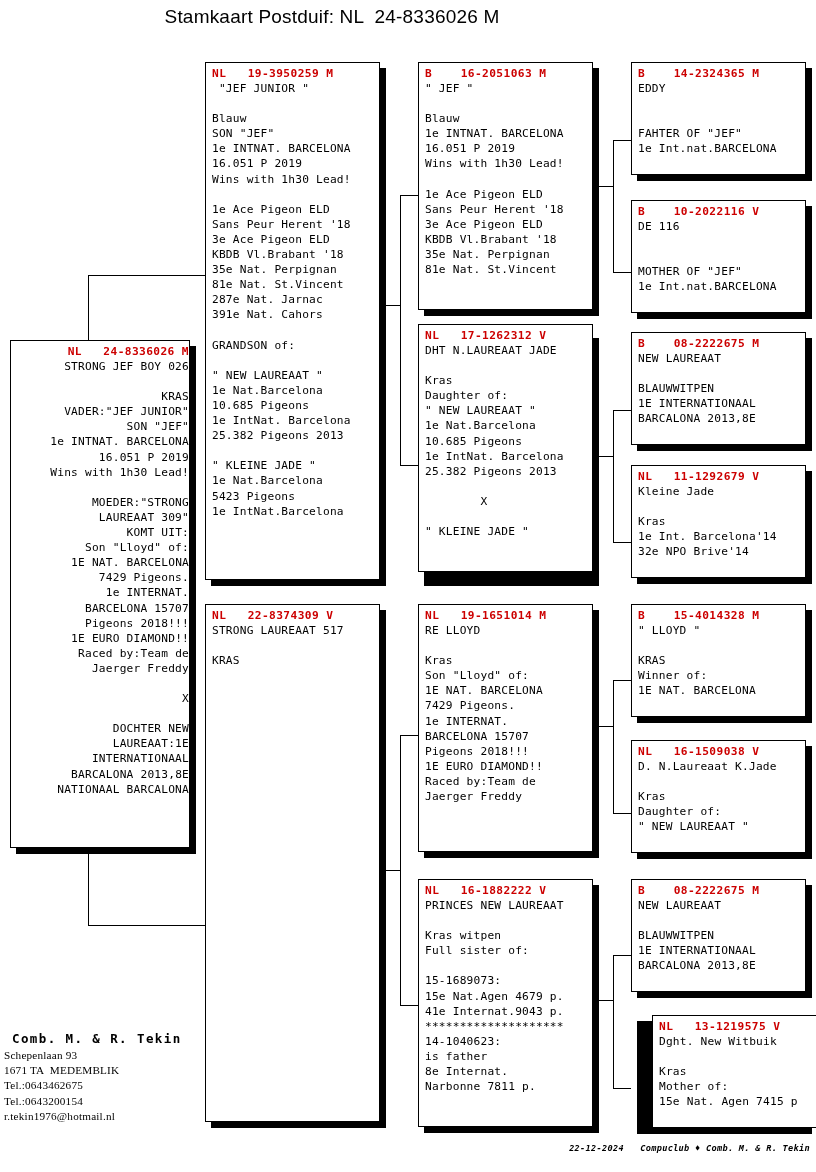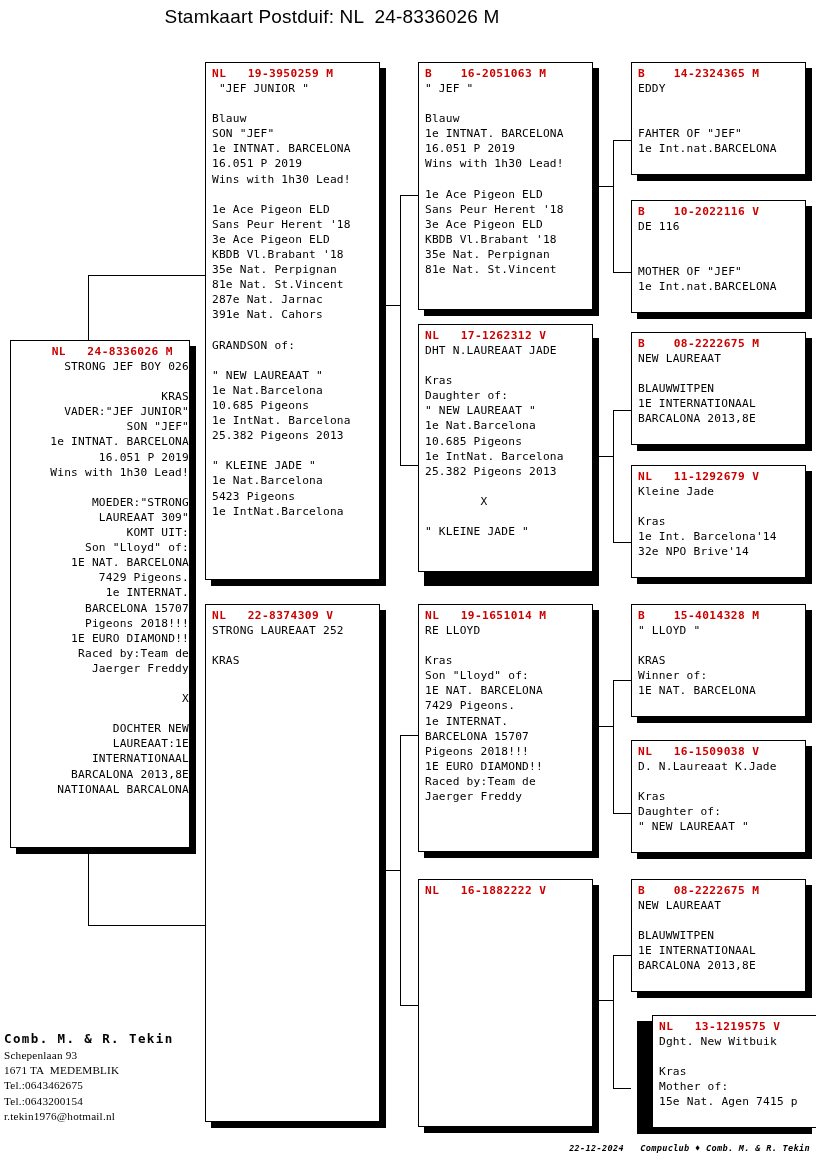--- a/index.html
+++ b/index.html
@@ -19,37 +19,37 @@
     position:absolute;background:#fff;border:1px solid #000;
     box-sizing:border-box;overflow:hidden;
   }
   .box::after{
     content:"";position:absolute;left:6px;top:6px;width:100%;height:100%;
     background:#000;z-index:-1;
   }
   .shadow{position:absolute;background:#000;}
   .ring{
     font-size:11.2px;line-height:15px;color:#cc0000;white-space:pre;
-    padding:3px 16px 0 6px;letter-spacing:.4px;font-weight:bold;
+    padding:3px 0 0 6px;letter-spacing:.4px;font-weight:bold;
   }
   .bodytext{
     font-size:11.2px;line-height:15.1px;white-space:pre;
     padding:0 0 0 6px;letter-spacing:.2px;
   }
 
   
   .ln{position:absolute;background:#000;}
   .ln.v{width:1px;}
   .ln.h{height:1px;}
 
   
   #owner-block{position:absolute;left:4px;top:1030px;}
   #owner-name{
     font-size:12.5px;font-weight:bold;letter-spacing:1.4px;
-    white-space:pre;line-height:18px;
+    white-space:pre;line-height:18px;margin-left:8px;
   }
   .owner-line{font-size:11.2px;line-height:15.2px;white-space:pre;letter-spacing:.2px;font-family:Liberation Serif, serif;}
   #credit{
     position:absolute;right:6px;top:1143px;
     font-size:8.6px;font-style:italic;font-weight:bold;
     white-space:pre;letter-spacing:.3px;
   }
 </style>
 </head>
 <body>
@@ -155,21 +155,21 @@
 
 " KLEINE JADE "
 1e Nat.Barcelona
 5423 Pigeons
 1e IntNat.Barcelona</div>
 </div>
 
 <div class="shadow" style="left:211px;top:610px;width:175px;height:518px;"></div>
 <div class="box" style="left:205px;top:604px;width:175px;height:518px;">
   <div class="ring">NL   22-8374309 V</div>
-  <div class="bodytext">STRONG LAUREAAT 252
+  <div class="bodytext">STRONG LAUREAAT 517
 
 KRAS</div>
 </div>
 
 <div class="shadow" style="left:424px;top:68px;width:175px;height:248px;"></div>
 <div class="box" style="left:418px;top:62px;width:175px;height:248px;">
   <div class="ring">B    16-2051063 M</div>
   <div class="bodytext">" JEF "
 
 Blauw
@@ -216,20 +216,33 @@
 BARCELONA 15707
 Pigeons 2018!!!
 1E EURO DIAMOND!!
 Raced by:Team de
 Jaerger Freddy</div>
 </div>
 
 <div class="shadow" style="left:424px;top:885px;width:175px;height:248px;"></div>
 <div class="box" style="left:418px;top:879px;width:175px;height:248px;">
   <div class="ring">NL   16-1882222 V</div>
+  <div class="bodytext">PRINCES NEW LAUREAAT
+
+Kras witpen
+Full sister of:
+
+15-1689073:
+15e Nat.Agen 4679 p.
+41e Internat.9043 p.
+********************
+14-1040623:
+is father
+8e Internat.
+Narbonne 7811 p.</div>
 </div>
 
 <div class="shadow" style="left:637px;top:68px;width:175px;height:113px;"></div>
 <div class="box" style="left:631px;top:62px;width:175px;height:113px;">
   <div class="ring">B    14-2324365 M</div>
   <div class="bodytext">EDDY
 
 
 FAHTER OF "JEF"
 1e Int.nat.BARCELONA</div>

